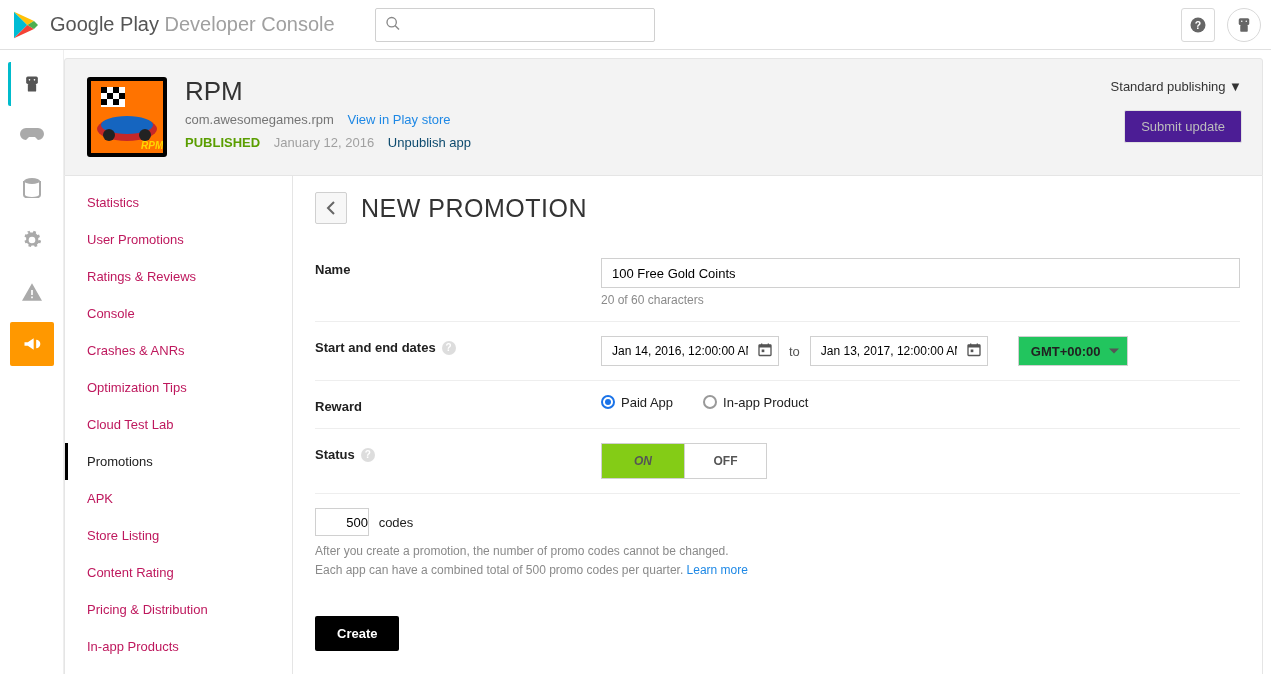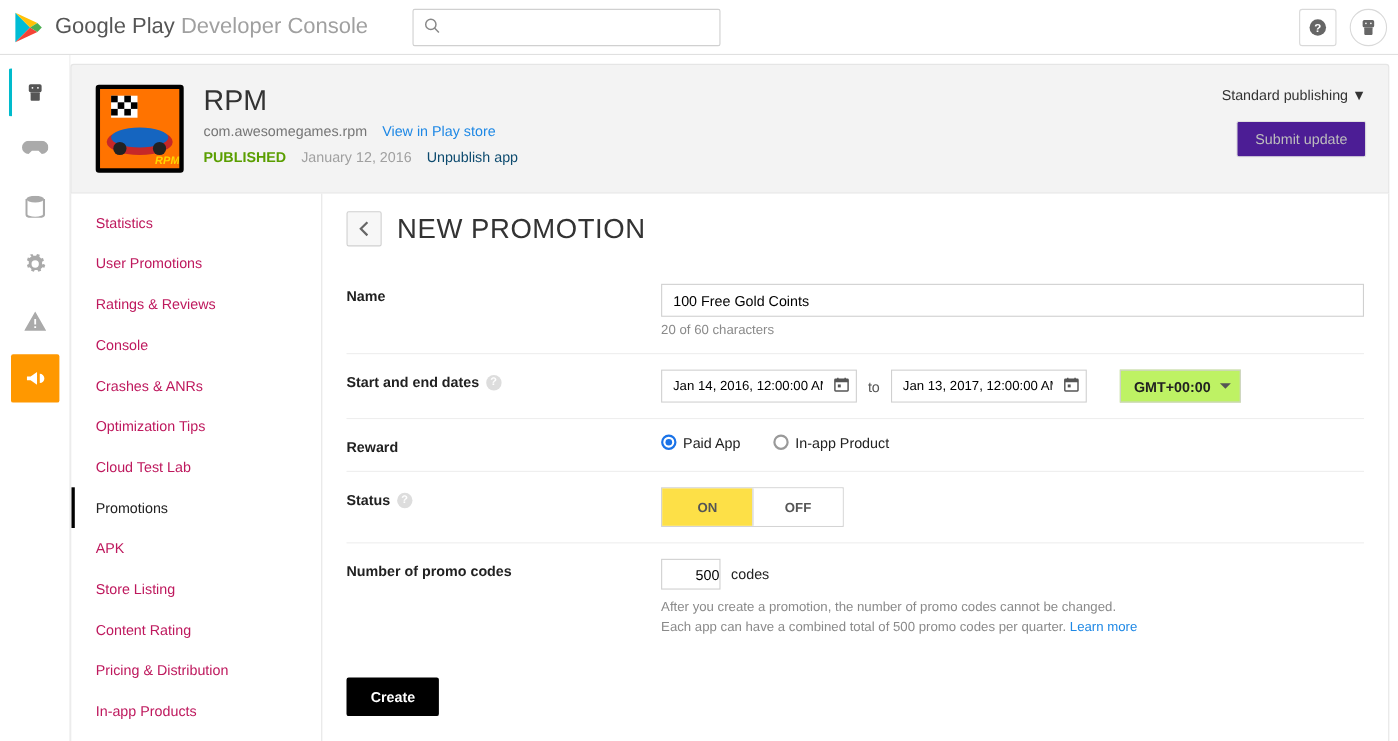--- a/index.html
+++ b/index.html
@@ -44,30 +44,30 @@
 .form-row:last-of-type { border-bottom:none;}
 .form-label { width:286px; font-size:13px; font-weight:bold; color:#212121; padding-top:4px; display:flex; align-items:center; gap:6px;}
 .help-dot { width:14px; height:14px; border-radius:50%; background:#ddd; color:#fff; font-size:10px; display:inline-flex; align-items:center; justify-content:center; font-weight:bold;}
 .form-field { flex:1;}
 .text-input { width:100%; height:30px; border:1px solid #d0d0d0; padding:0 10px; font-size:13px;}
 .helper { font-size:12px; color:#8a8a8a; margin-top:5px;}
 .date-input-wrap { display:inline-flex; align-items:center; gap:10px;}
 .date-box { position:relative;}
 .date-input { width:178px; height:30px; border:1px solid #d0d0d0; padding:0 30px 0 10px; font-size:12px;}
 .cal-icon { position:absolute; right:6px; top:50%; transform:translateY(-50%); color:#666; pointer-events:none;}
-.tz-select { margin-left:20px; background:#bef264; border:1px solid #d0d0d0; height:30px; padding:0 26px 0 12px; font-size:13px; font-weight:bold; cursor:pointer; position:relative; display:inline-flex; align-items:center;}
+.tz-select { margin-left:20px; background:#22c55e; border:1px solid #d0d0d0; height:30px; padding:0 26px 0 12px; font-size:13px; font-weight:bold; cursor:pointer; position:relative; display:inline-flex; align-items:center;}
 .tz-select::after { content:''; border-left:5px solid transparent; border-right:5px solid transparent; border-top:5px solid #555; position:absolute; right:8px; top:50%; transform:translateY(-50%);}
 .radio-row { display:flex; align-items:center; gap:30px;}
 .radio-opt { display:flex; align-items:flex-start; gap:6px; font-size:13px; cursor:pointer;}
 .radio-circle { width:14px; height:14px; border:2px solid #999; border-radius:50%; display:inline-flex; align-items:center; justify-content:center;}
 .radio-circle.checked { border-color:#1a73e8;}
 .radio-circle.checked::after { content:''; width:6px; height:6px; background:#1a73e8; border-radius:50%;}
 .toggle-group { display:inline-flex; border:1px solid #d0d0d0;}
 .toggle-btn { width:82px; height:34px; background:#fff; border:none; font-size:12px; font-weight:bold; color:#555; cursor:pointer;}
-.toggle-btn.active { background:#fde047;}
+.toggle-btn.active { background:#84cc16;font-style:italic;}
 .toggle-btn + .toggle-btn { border-left:1px solid #d0d0d0;}
 .num-input { width:54px; height:28px; border:1px solid #d0d0d0; text-align:right; font-size:13px; margin-right:6px;}
 .small-note { font-size:12px; color:#8a8a8a; line-height:1.6; margin-top:6px;}
 .small-note a { color:#1e88e5; text-decoration:none;}
 .create-btn { margin-top:22px; background:#000000; color:#fff; border:none; padding:10px 22px; font-size:13px; font-weight:bold; border-radius:2px; cursor:pointer;}
 .to-label { font-size:13px; color:#555;}
 </style>
 </head>
 <body>
 
@@ -281,21 +281,20 @@
           </div>
           <div class="form-field">
             <div class="toggle-group">
               <button class="toggle-btn active">ON</button>
               <button class="toggle-btn">OFF</button>
             </div>
           </div>
         </div>
 
         <div class="form-row" style="border-bottom:none;">
-          <div class="form-label">Number of promo codes</div>
           <div class="form-field">
             <input class="num-input" value="500" style="">
             <span>codes</span>
             <div class="small-note">
               <div>After you create a promotion, the number of promo codes cannot be changed.</div>
               <div>
                 <span>Each app can have a combined total of 500 promo codes per quarter. </span><a href="#">Learn more</a>
               </div>
             </div>
           </div>

